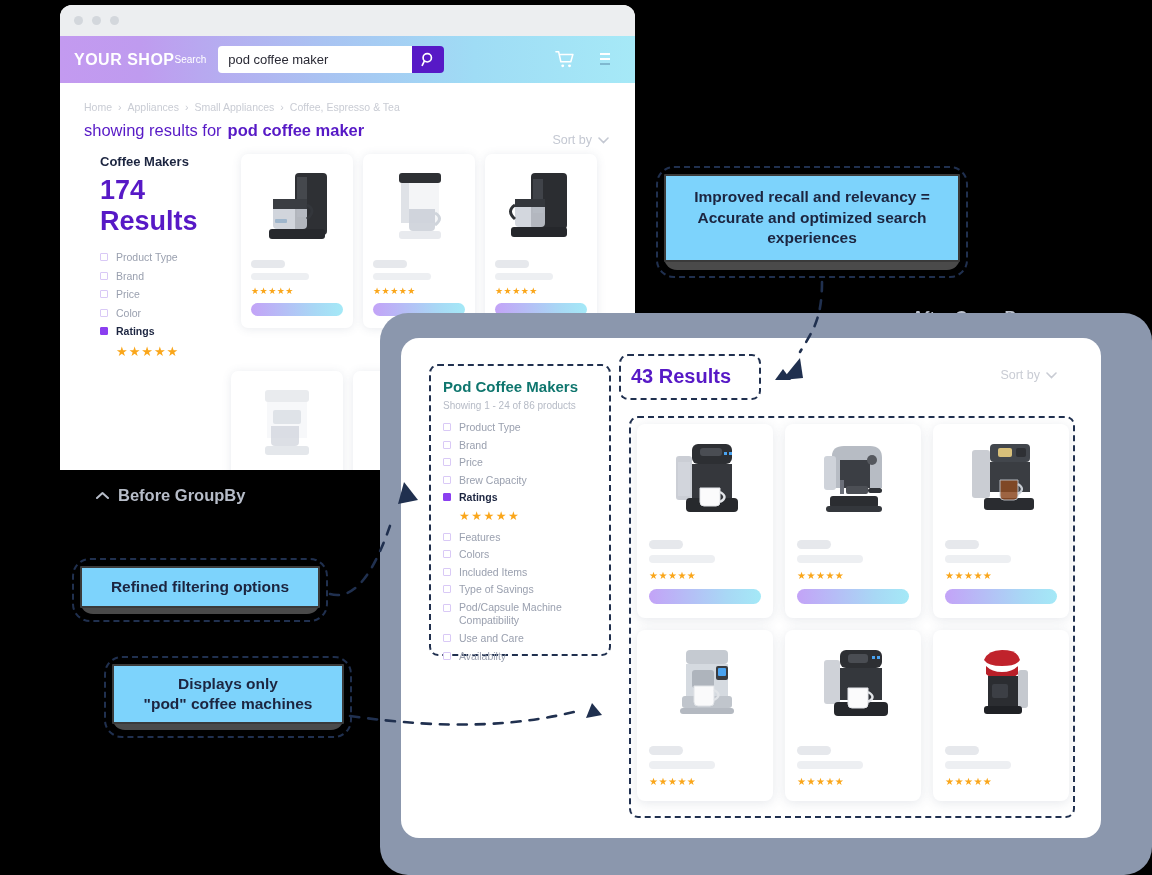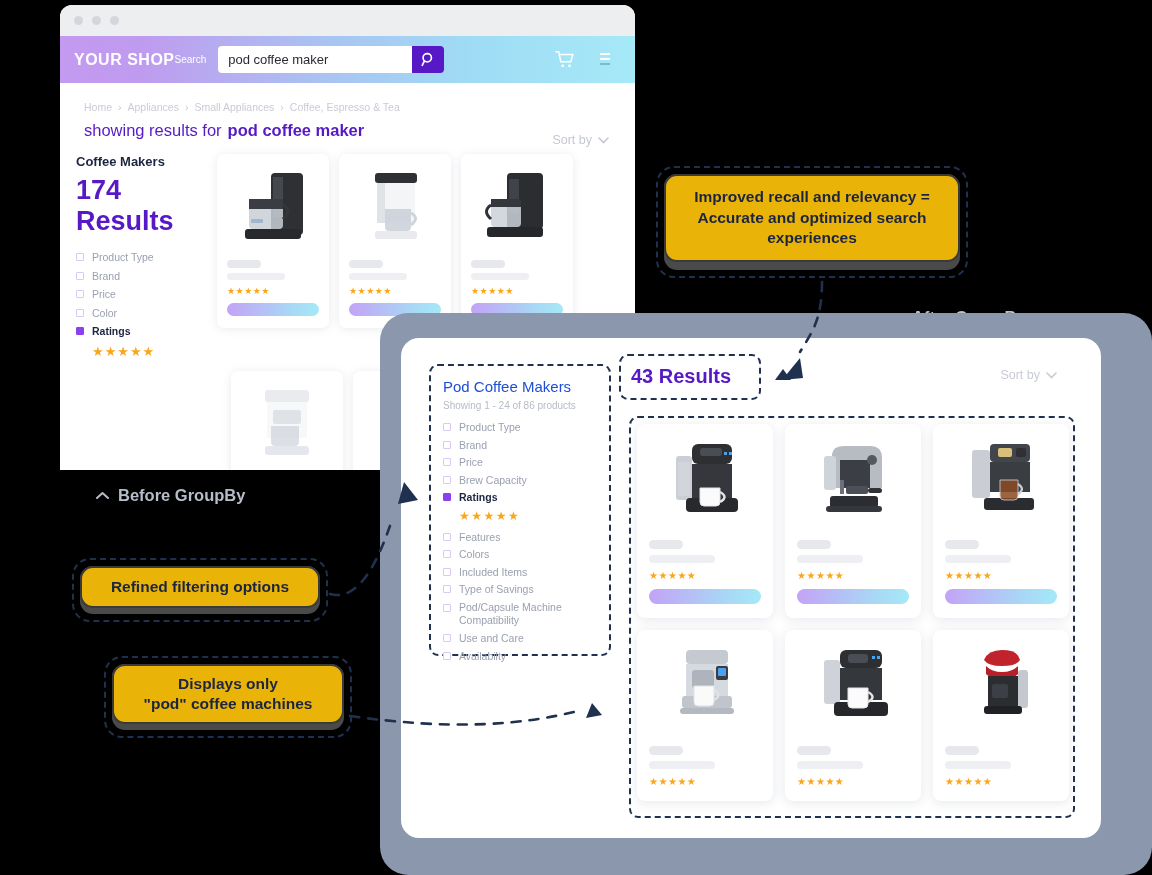--- a/index.html
+++ b/index.html
@@ -57,21 +57,21 @@
   .resultline {
     margin: 8px 0 0 24px; font-size: 16.5px; color: #5719c6; font-weight: 300;
     display: flex; align-items: baseline; gap: 6px;
   }
   .resultline b { font-weight: bold; }
   .sortby {
     position: absolute; right: 26px; top: 128px; color: #c4c8d2; font-size: 12.5px;
     display: flex; align-items: center; gap: 6px; cursor: pointer;
   }
 
-  .w1body { display: flex; padding: 14px 0 0 16px; }
+  .w1body { display: flex; padding: 14px 0 0 40px; }
   .w1side { width: 135px; flex: 0 0 135px; }
   .side-title { font-size: 13px; font-weight: bold; color: #1c2540; }
   .side-count { font-size: 27px; font-weight: bold; color: #5719c6; margin-top: 6px; }
   .filters { margin-top: 14px; }
   .filter-row { display: flex; align-items: center; gap: 8px; margin-bottom: 6.5px; cursor: pointer; }
   .cbx { width: 8px; height: 8px; border: 1px solid #d9c9f6; border-radius: 1px; background: #fff; flex:0 0 8px;}
   .cbx.on { background: #8b3ff0; border-color: #8b3ff0; }
   .filter-lbl { font-size: 10.5px; color: #9aa0af; }
   .filter-lbl.on { color: #1c2540; font-weight: bold; }
   .stars { color: #faa61a; font-size: 13px; letter-spacing: 1px; margin: 3px 0 0 16px; }
@@ -135,21 +135,21 @@
     border-bottom: 11px solid #20304f;
   }
 
   .w2side {
     position: absolute; left: 28px; top: 26px; width: 182px;
   }
   .dash-box-side {
     position: absolute; left: 28px; top: 26px; width: 182px; height: 292px;
     border: 2px dashed #20304f; border-radius: 9px;
   }
-  .w2-title { font-size: 15px; font-weight: normal; color: #1d4ed8; padding: 14px 0 0 14px; }
+  .w2-title { font-size: 15px; font-weight: bold; color: #0f766e; padding: 14px 0 0 14px; }
   .w2-sub { font-size: 10px; color: #b6bbc6; padding: 5px 0 0 14px; }
   .w2-filters { padding: 10px 0 0 14px; }
   .w2-filters .filter-row { margin-bottom: 5.5px; }
   .w2-filters .filter-lbl { font-size: 10.5px; }
   .gapf { height: 8px; }
   .w2stars { color: #faa61a; font-size: 12px; letter-spacing: 1.5px; margin: 2px 0 0 16px; }
 
   .dash-box-grid {
     position: absolute; left: 228px; top: 78px; width: 446px; height: 402px;
     border: 2px dashed #20304f; border-radius: 9px;
@@ -174,21 +174,21 @@
 
   
   .callout { position: absolute; z-index: 6; }
   .callout .dashring {
     position: absolute; inset: -8px; border: 2px dashed #20304f; border-radius: 18px;
   }
   .callout .shadowcard {
     position: absolute; inset: 0; background: #4a4a4a; border-radius: 13px;
   }
   .callout .whitecard {
-    position: relative; background: #eab308; border-radius: 13px;
+    position: relative; background: #7dd3fc; border-radius: 1px;
     border: 2px solid #3a3a3a;
     display: flex; align-items: center; justify-content: center; text-align: center;
     color: #1c2540; font-weight: bold; line-height: 1.32;
   }
   .co-top { left: 664px; top: 174px; width: 296px; height: 96px; }
   .co-top .whitecard { width: 296px; height: 88px; font-size: 15.5px; padding: 0 14px; }
   .co-left1 { left: 80px; top: 566px; width: 240px; height: 48px; }
   .co-left1 .whitecard { width: 240px; height: 42px; font-size: 15.5px; }
   .co-left2 { left: 112px; top: 664px; width: 232px; height: 66px; }
   .co-left2 .whitecard { width: 232px; height: 60px; font-size: 15.5px; padding: 0 10px; }

